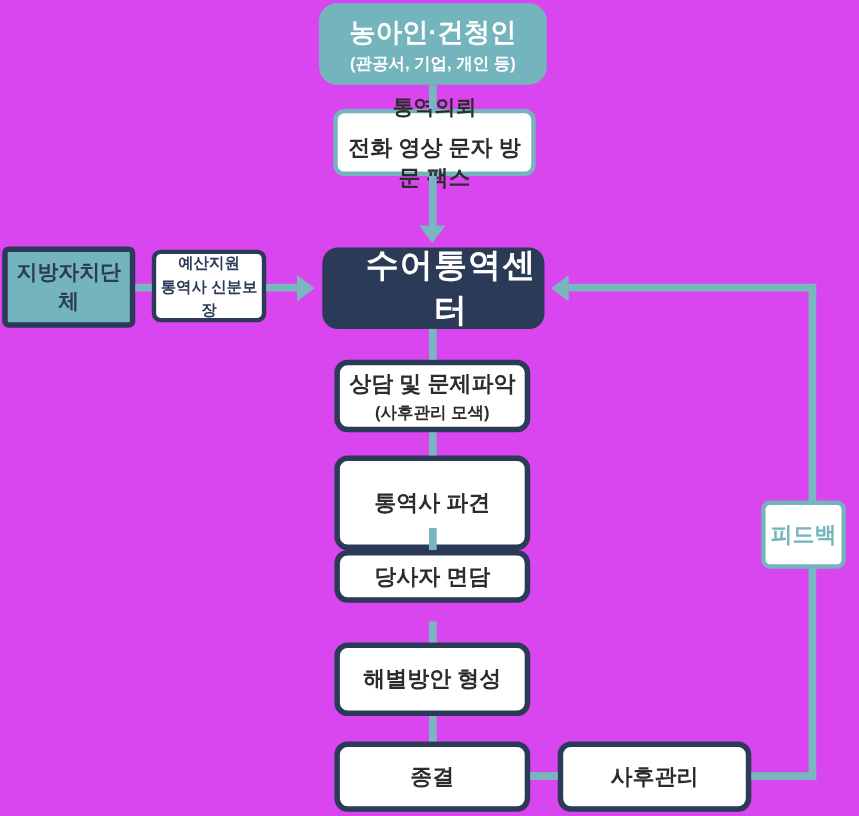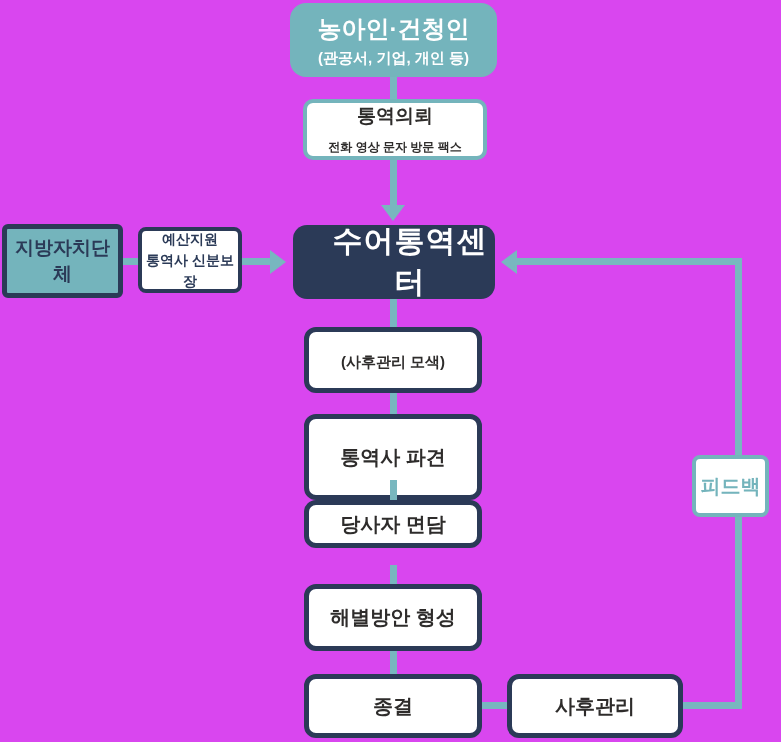--- a/index.html
+++ b/index.html
@@ -20,21 +20,21 @@
   .fill-navy{background:var(--navy);color:#ffffff;border-radius:14px;padding-left:32px;}
   .outline-teal{background:#ffffff;border:4px solid var(--teal);border-radius:10px;color:var(--ink);}
   .outline-navy{background:#ffffff;border:5px solid var(--navy);border-radius:12px;color:var(--ink);}
   .gov{background:var(--teal);border:5px solid var(--navy);border-radius:6px;color:var(--navy);}
   .support{background:#ffffff;border:4px solid var(--navy);border-radius:8px;color:var(--navy);}
   .feedback{background:#ffffff;border:4px solid var(--teal);border-radius:8px;color:var(--teal);z-index:2;}
   .t-xl{font-size:30px;font-weight:bold;letter-spacing:1px;}
   .t-lg{font-size:24px;font-weight:bold;}
   .t-md{font-size:20px;font-weight:bold;}
   .t-sm{font-size:15px;font-weight:bold;margin-top:4px;}
-  .t-sub{font-size:12px;font-weight:bold;margin-top:10px;}
+  .t-sub{font-size:20px;font-weight:bold;margin-top:10px;}
   .t-2line{font-size:14px;font-weight:bold;line-height:1.5;}
   .line{position:absolute;background:var(--teal-line);z-index:1;}
   .tri{position:absolute;width:0;height:0;z-index:1;}
   .tri-down{border-left:12px solid transparent;border-right:12px solid transparent;border-top:16px solid var(--teal-line);}
   .tri-right{border-top:12px solid transparent;border-bottom:12px solid transparent;border-left:16px solid var(--teal-line);}
   .tri-left{border-top:12px solid transparent;border-bottom:12px solid transparent;border-right:16px solid var(--teal-line);}
 </style>
 </head>
 <body>
 
@@ -76,20 +76,21 @@
   <div class="box gov" style="left:2px;top:224px;width:121px;height:74px;">
     <div style="font-size:19px;font-weight:bold;">지방자치단체</div>
   </div>
 
   <div class="box support" style="left:138px;top:227px;width:104px;height:66px;">
     <div class="t-2line">예산지원</div>
     <div class="t-2line">통역사 신분보장</div>
   </div>
 
   <div class="box outline-navy" style="left:304px;top:327px;width:178px;height:66px;">
+    <div class="t-md">상담 및 문제파악</div>
     <div class="t-sm">(사후관리 모색)</div>
   </div>
 
   <div class="box outline-navy" style="left:304px;top:414px;width:178px;height:86px;">
     <div class="t-md">통역사 파견</div>
   </div>
 
   <div class="box outline-navy" style="left:304px;top:500px;width:178px;height:48px;">
     <div class="t-md">당사자 면담</div>
   </div>

